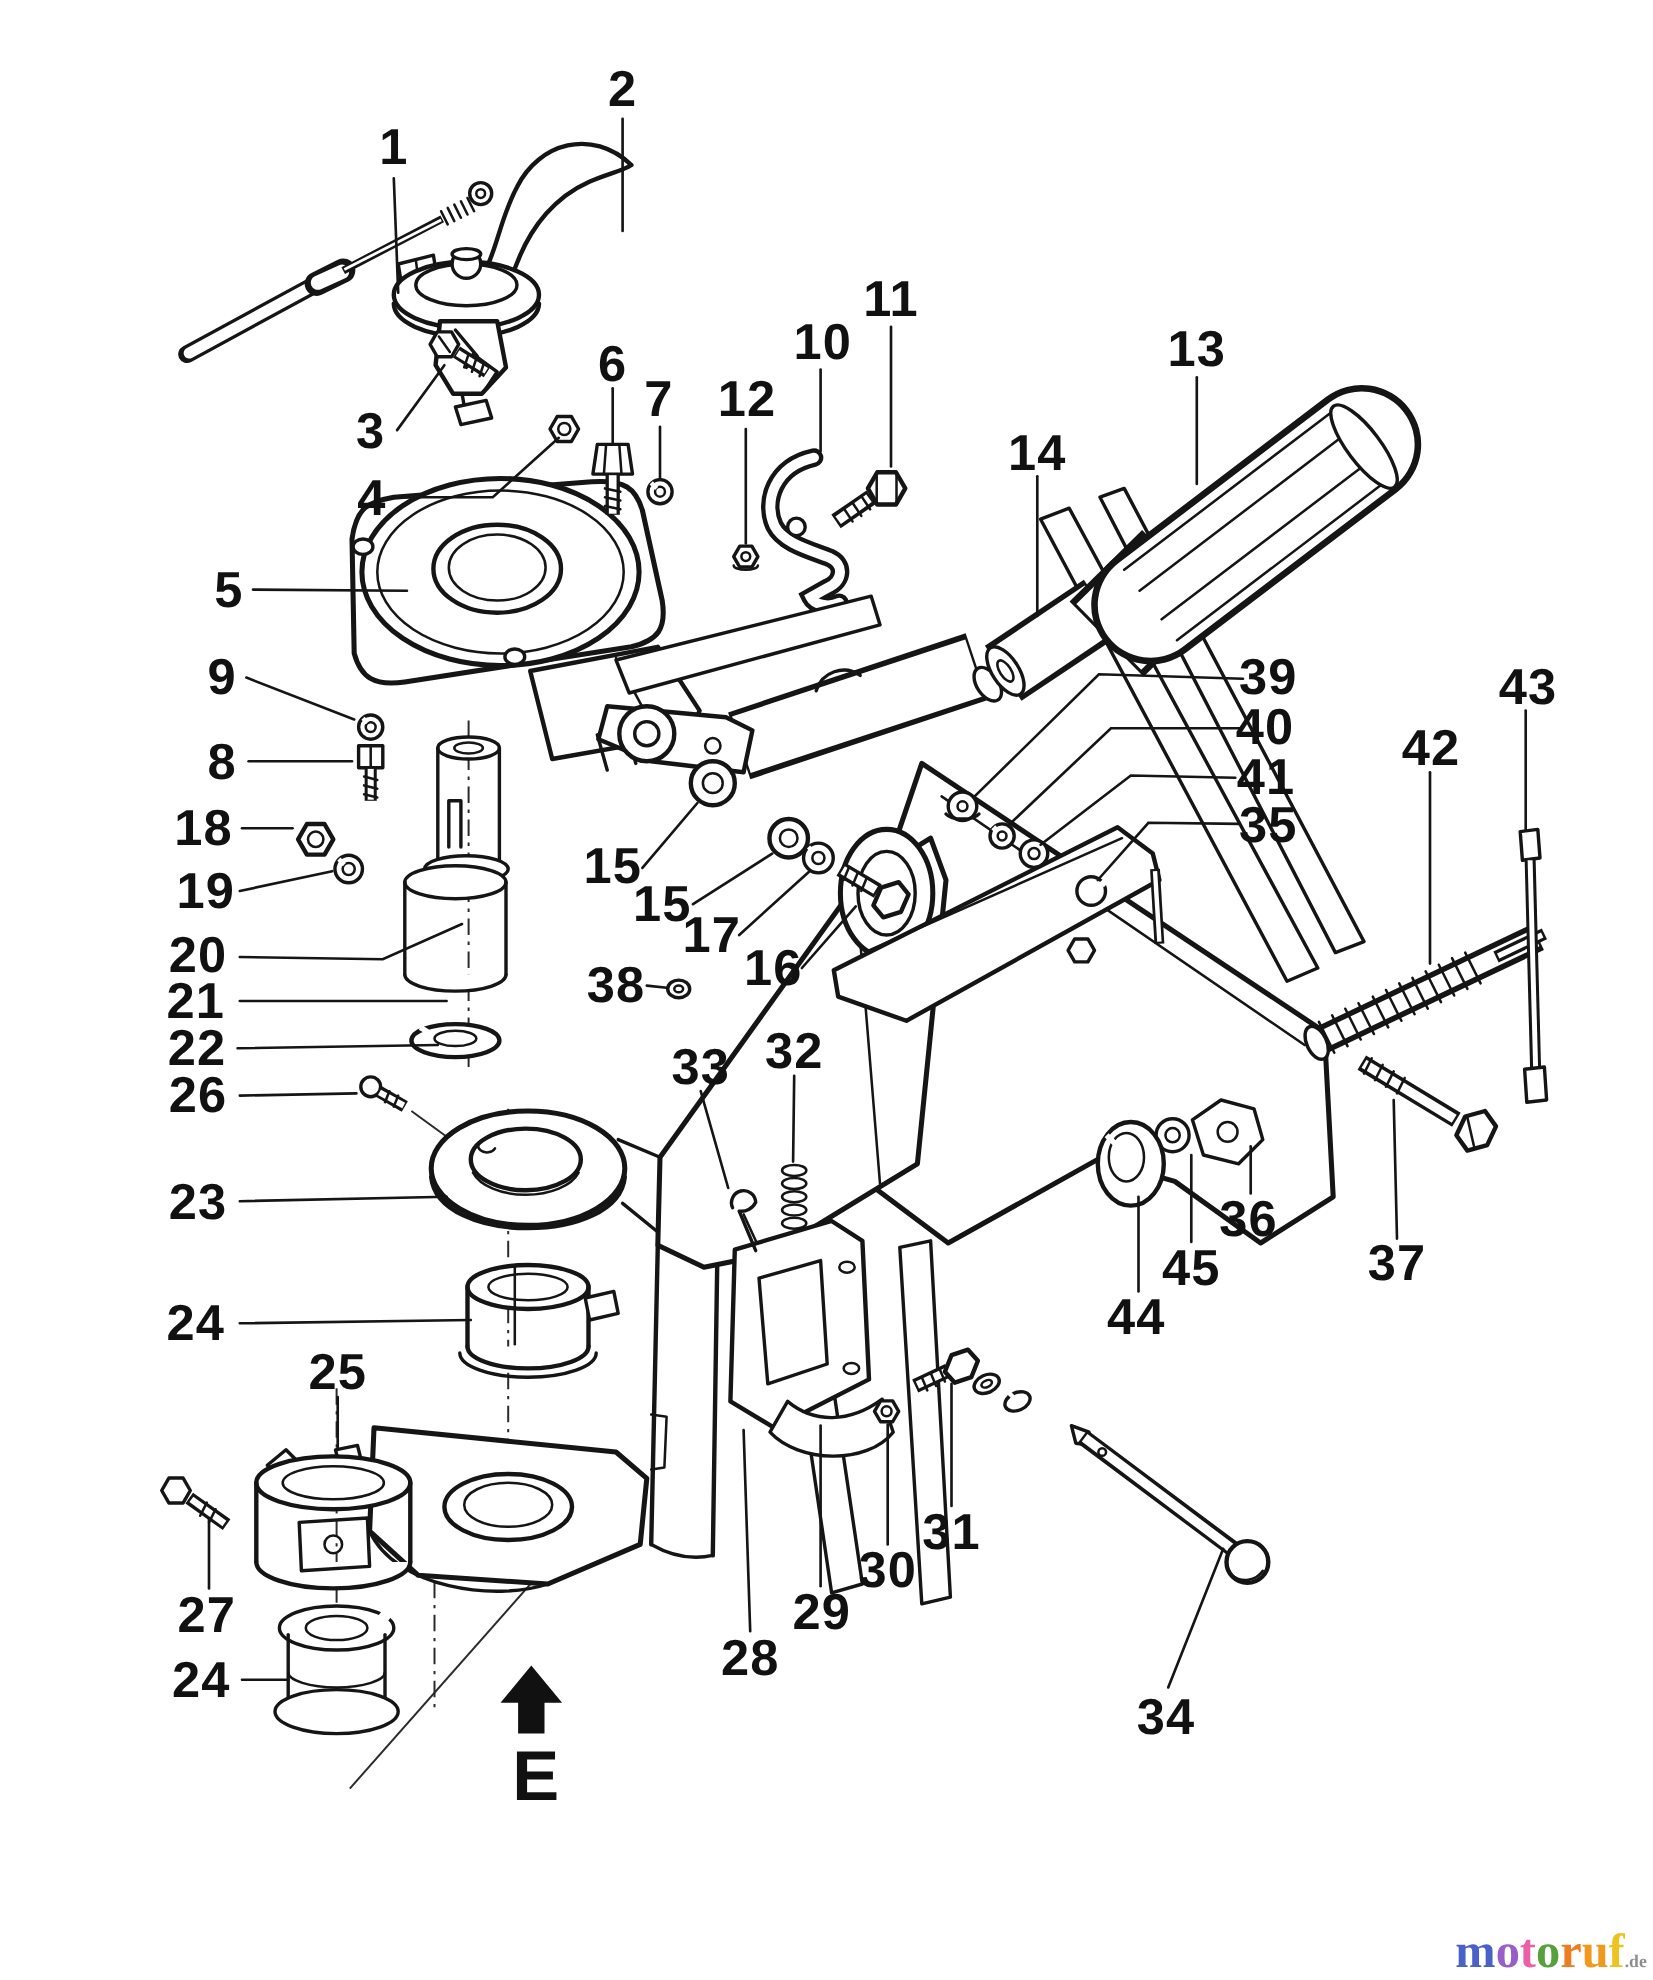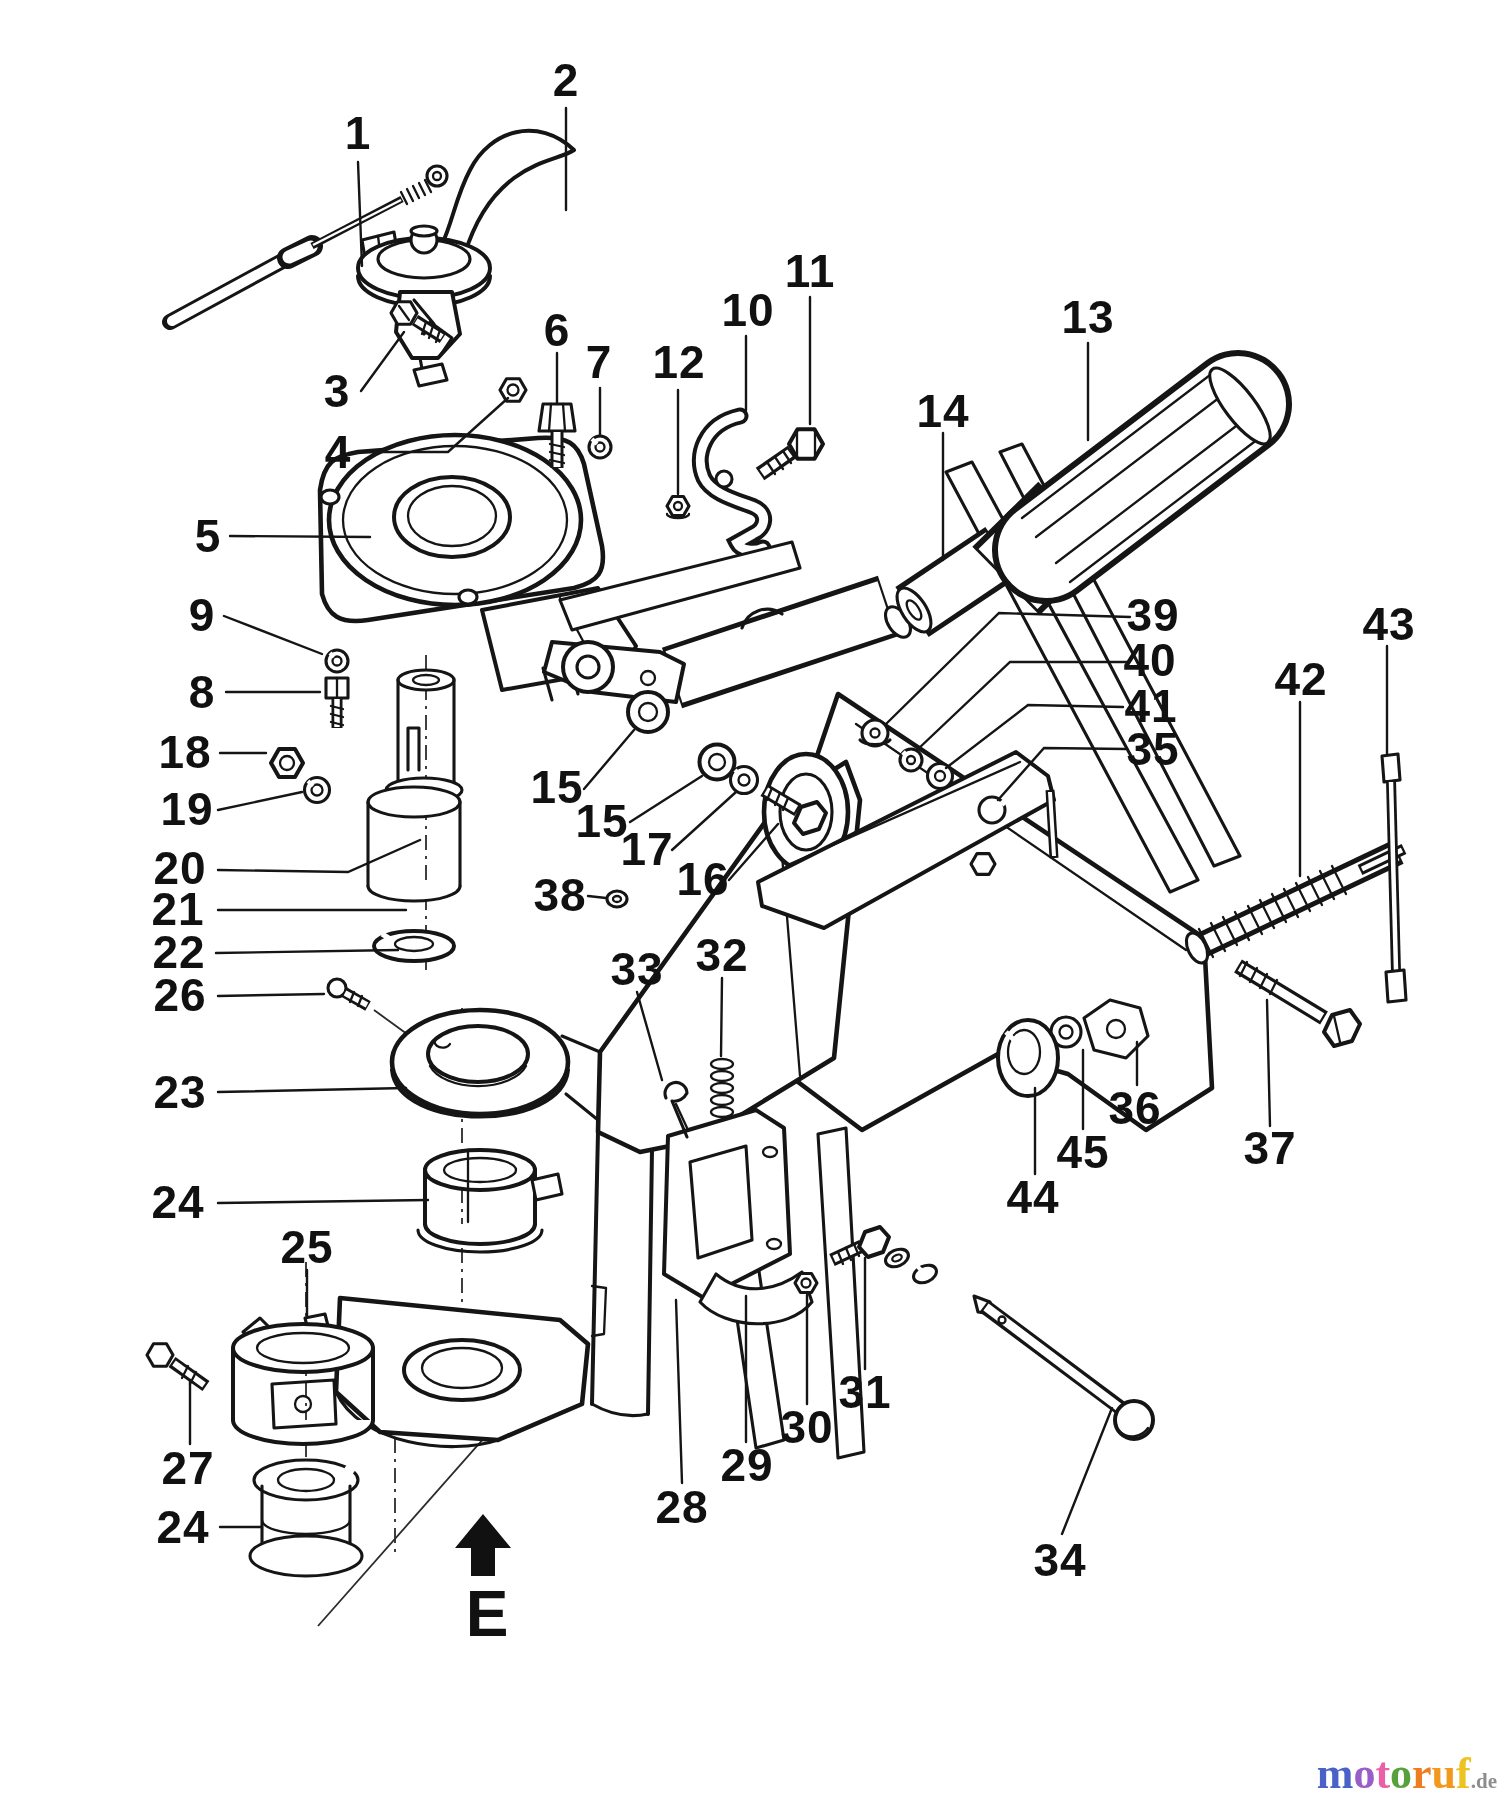--- a/index.html
+++ b/index.html
@@ -13,21 +13,21 @@
   .wt {stroke:#ffffff;fill:none;}
   .w5{stroke-width:4.6px}.w4{stroke-width:4px}.w3{stroke-width:3.1px}.w2{stroke-width:2.3px}
   .dash{stroke:#2a2a2a;stroke-width:1.8px;fill:none;stroke-dasharray:15 6 3 6;}
   .thin{stroke:#2a2a2a;stroke-width:1.8px;fill:none;}
   .leader{fill:none;stroke:#151515;stroke-width:2.4px;stroke-linecap:round;}
   text.callout-num{font:700 46px "Liberation Sans",sans-serif;fill:#111;text-anchor:middle;dominant-baseline:central;letter-spacing:1px;}
   text.section-letter{font:700 64px "Liberation Sans",sans-serif;fill:#111;text-anchor:middle;}
   
   .watermark{position:absolute;right:6px;bottom:4px;font-family:"Liberation Serif",serif;
              font-size:44px;font-weight:700;line-height:1;user-select:none;}
-  .watermark .suffix{font-size:21px;font-weight:700;}
+  .watermark .suffix{font-size:16px;font-weight:700;}
 </style>
 </head>
 <body>
 
 <div class="page">
 <svg id="diagram-svg" width="1503" height="1800" viewBox="0 0 1503 1800">
 
   <rect x="0" y="0" width="1503" height="1800" fill="#ffffff"></rect>
 
   <g>

